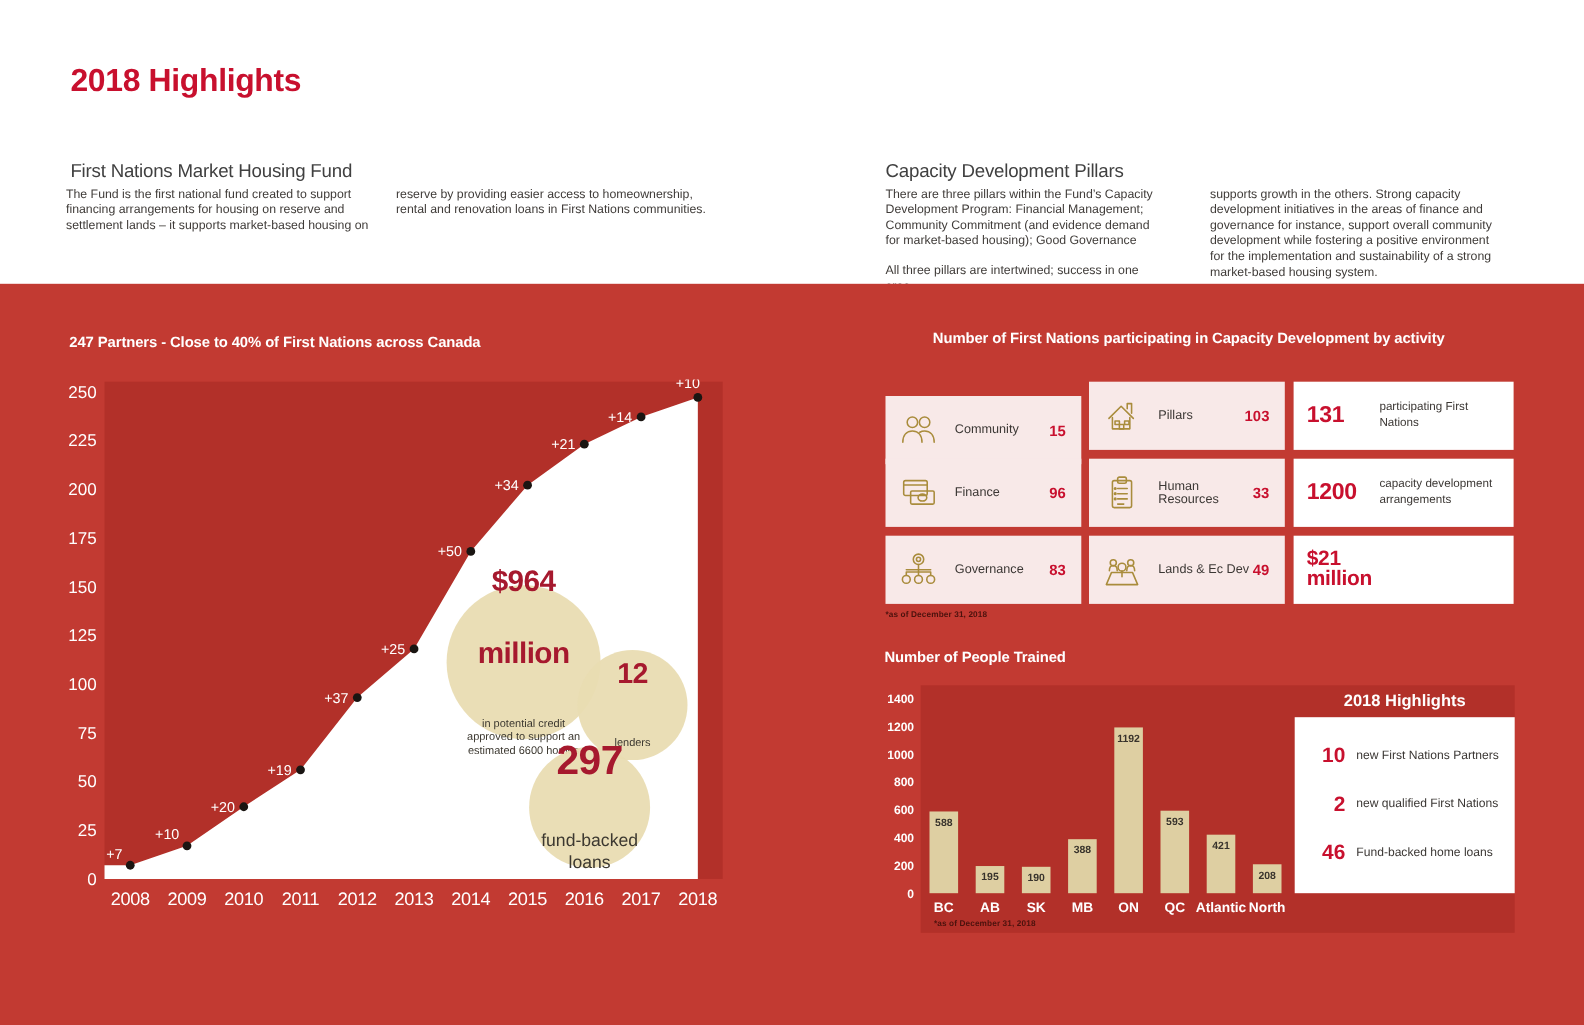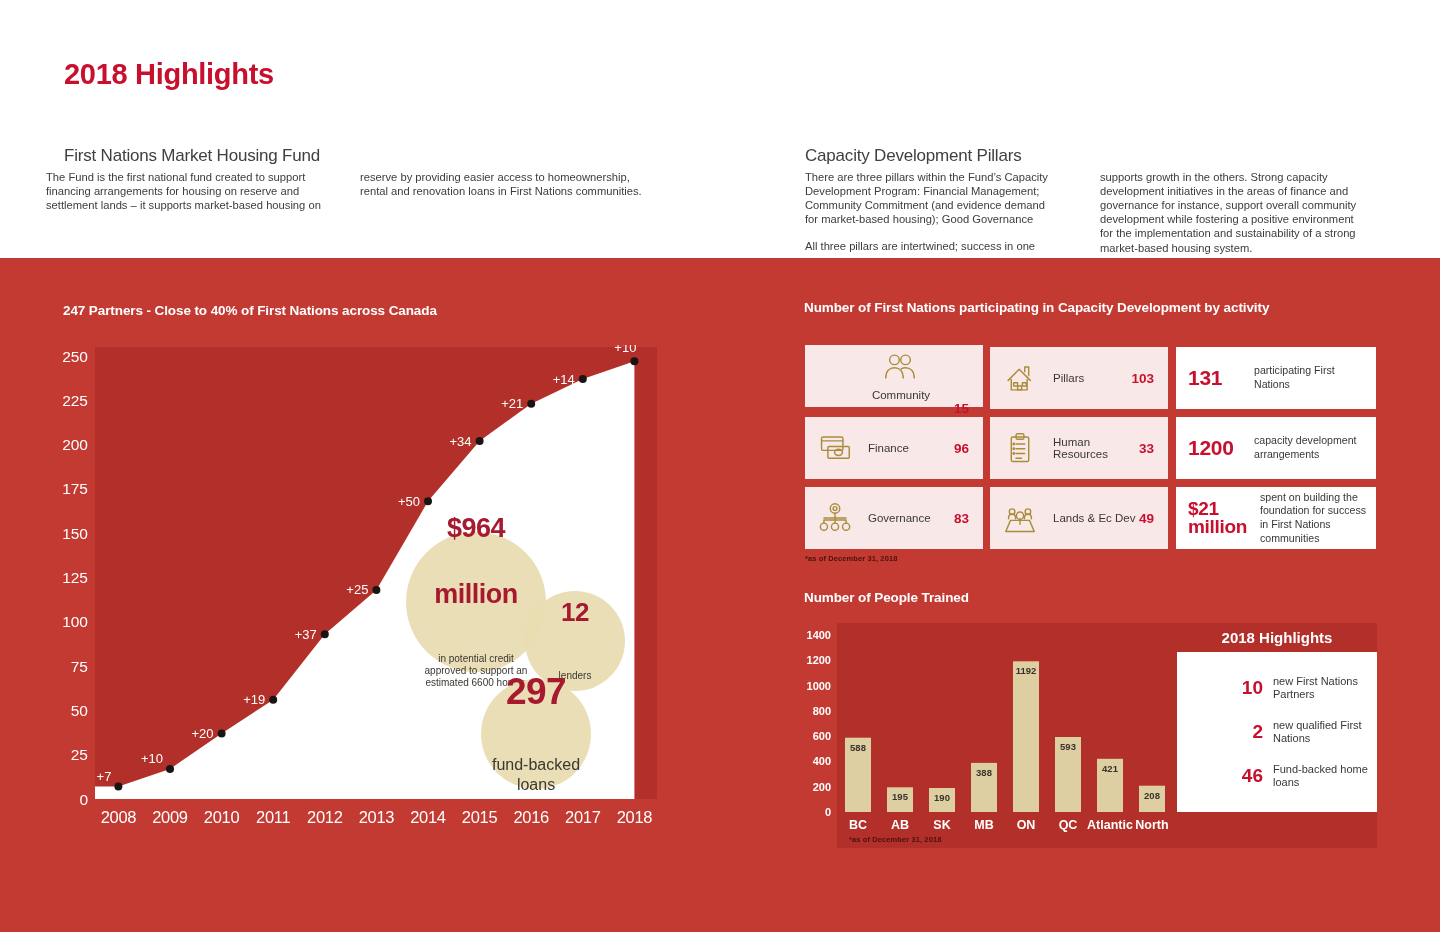--- a/index.html
+++ b/index.html
@@ -39,33 +39,33 @@
                            min-width:58px; flex:0 0 auto; line-height:0.95; }
   .stat-card .stat-value.stacked { font-size:19px; min-width:64px; }
   .stat-card .stat-label { font-size:10.6px; color:#3b3734; line-height:1.28; margin-left:8px; }
 
   .footnote { font-size:7.5px; font-weight:700; color:#4b120d; letter-spacing:0.1px; }
 
   
   .hl-title { width:200px; text-align:center; font-size:15px; font-weight:700; color:#ffffff; }
   .hl-box { left:1177px; top:652px; width:200px; height:160px; background:#ffffff;
             display:flex; flex-direction:column; justify-content:space-around; padding:14px 0; }
-  .hl-row { display:flex; align-items:center;padding-left:40px; }
+  .hl-row { display:flex; align-items:center; }
   .hl-num { width:46px; text-align:right; font-size:19px; font-weight:700; color:#c8102e; flex:0 0 auto; }
   .hl-label { margin-left:10px; font-size:11px; color:#3b3734; line-height:1.2; }
 </style>
 </head>
 <body>
 
 <div class="page">
 
   <div class="abs page-title">2018 Highlights</div>
 
   <div class="abs intro-heading" style="left:64px; top:146px;">First Nations Market Housing Fund</div>
-  <div class="abs intro-body" style="left:46px; top:170px; width:276px;">The Fund is the first national fund created to support financing arrangements for housing on reserve and settlement lands – it supports market-based housing on</div>
+  <div class="abs intro-body" style="left:60px; top:170px; width:276px;">The Fund is the first national fund created to support financing arrangements for housing on reserve and settlement lands – it supports market-based housing on</div>
   <div class="abs intro-body" style="left:360px; top:170px; width:286px;">reserve by providing easier access to homeownership, rental and renovation loans in First Nations communities.</div>
 
   <div class="abs intro-heading" style="left:805px; top:146px;">Capacity Development Pillars</div>
   <div class="abs intro-body" style="left:805px; top:170px; width:252px;">
     <p>There are three pillars within the Fund’s Capacity Development Program: Financial Management; Community Commitment (and evidence demand for market-based housing); Good Governance</p>
     <p>All three pillars are intertwined; success in one area</p>
   </div>
   <div class="abs intro-body" style="left:1100px; top:170px; width:262px;">supports growth in the others. Strong capacity development initiatives in the areas of finance and governance for instance, support overall community development while fostering a positive environment for the implementation and sustainability of a strong market-based housing system.</div>
 
   <div class="abs band"></div>
@@ -127,23 +127,23 @@
   </div>
   <div class="bubble abs" style="left:525px; top:591px; width:100px; height:100px; z-index:4;">
     <div class="big-num" style="font-size:26px;">12</div>
     <div class="bub-label" style="font-size:10px;">lenders</div>
   </div>
   <div class="bubble abs" style="left:481px; top:679px; width:110px; height:110px; z-index:5;">
     <div class="big-num" style="font-size:37px;">297</div>
     <div class="bub-label" style="font-size:16px;">fund-backed loans</div>
   </div>
 
-  <div class="abs chart-heading" style="left:804px; top:300px;">Number of First Nations participating in Capacity Development by activity</div>
+  <div class="abs chart-heading" style="left:848px; top:300px;">Number of First Nations participating in Capacity Development by activity</div>
   <div class="abs" id="capacity-grid">
-      <div class="activity-card" style="left: 805px; top: 345px; flex-direction: column;">
+      <div class="activity-card" style="left: 805px; top: 360px;">
         <span class="icon-box">
           <svg width="40" height="44" viewBox="0 0 48 46" fill="none" stroke="#a98c3c" stroke-width="1.8" stroke-linecap="round" stroke-linejoin="round">
             <circle cx="17" cy="14" r="6"></circle>
             <path d="M6 37c0-9 5-13 11-13s11 4 11 13"></path>
             <circle cx="31" cy="14" r="6"></circle>
             <path d="M25.5 25.5c1.6-1 3.4-1.5 5.5-1.5 6 0 11 4 11 13"></path>
           </svg>
         </span>
         <span class="act-label">Community</span>
         <span class="act-value">15</span>
@@ -224,21 +224,20 @@
       </div>
       <div class="stat-card" style="left: 1176px; top: 417px;">
         <div class="stat-value">1200</div>
         <div class="stat-label">capacity development arrangements</div>
       </div>
       <div class="stat-card" style="left: 1176px; top: 487px;">
         <div class="stat-value stacked">
           <div>$21</div>
           <div>million</div>
         </div>
-        <div class="stat-label">spent on building the foundation for success in First Nations communities</div>
       </div>
     </div>
   <div class="abs footnote" style="left:805px; top:554px;">*as of December 31, 2018</div>
 
   <div class="abs chart-heading" style="left:804px; top:590px;">Number of People Trained</div>
   <svg class="abs" id="trained-svg" style="left:803px; top:616px;" width="580" height="240" viewBox="0 0 580 240">
       <rect x="34" y="7" width="540" height="225" fill="#b23029"></rect>
       <text x="28" y="200.0" text-anchor="end" fill="#ffffff" font-size="11" font-weight="700">0</text>
       <text x="28" y="174.7" text-anchor="end" fill="#ffffff" font-size="11" font-weight="700">200</text>
       <text x="28" y="149.4" text-anchor="end" fill="#ffffff" font-size="11" font-weight="700">400</text>

